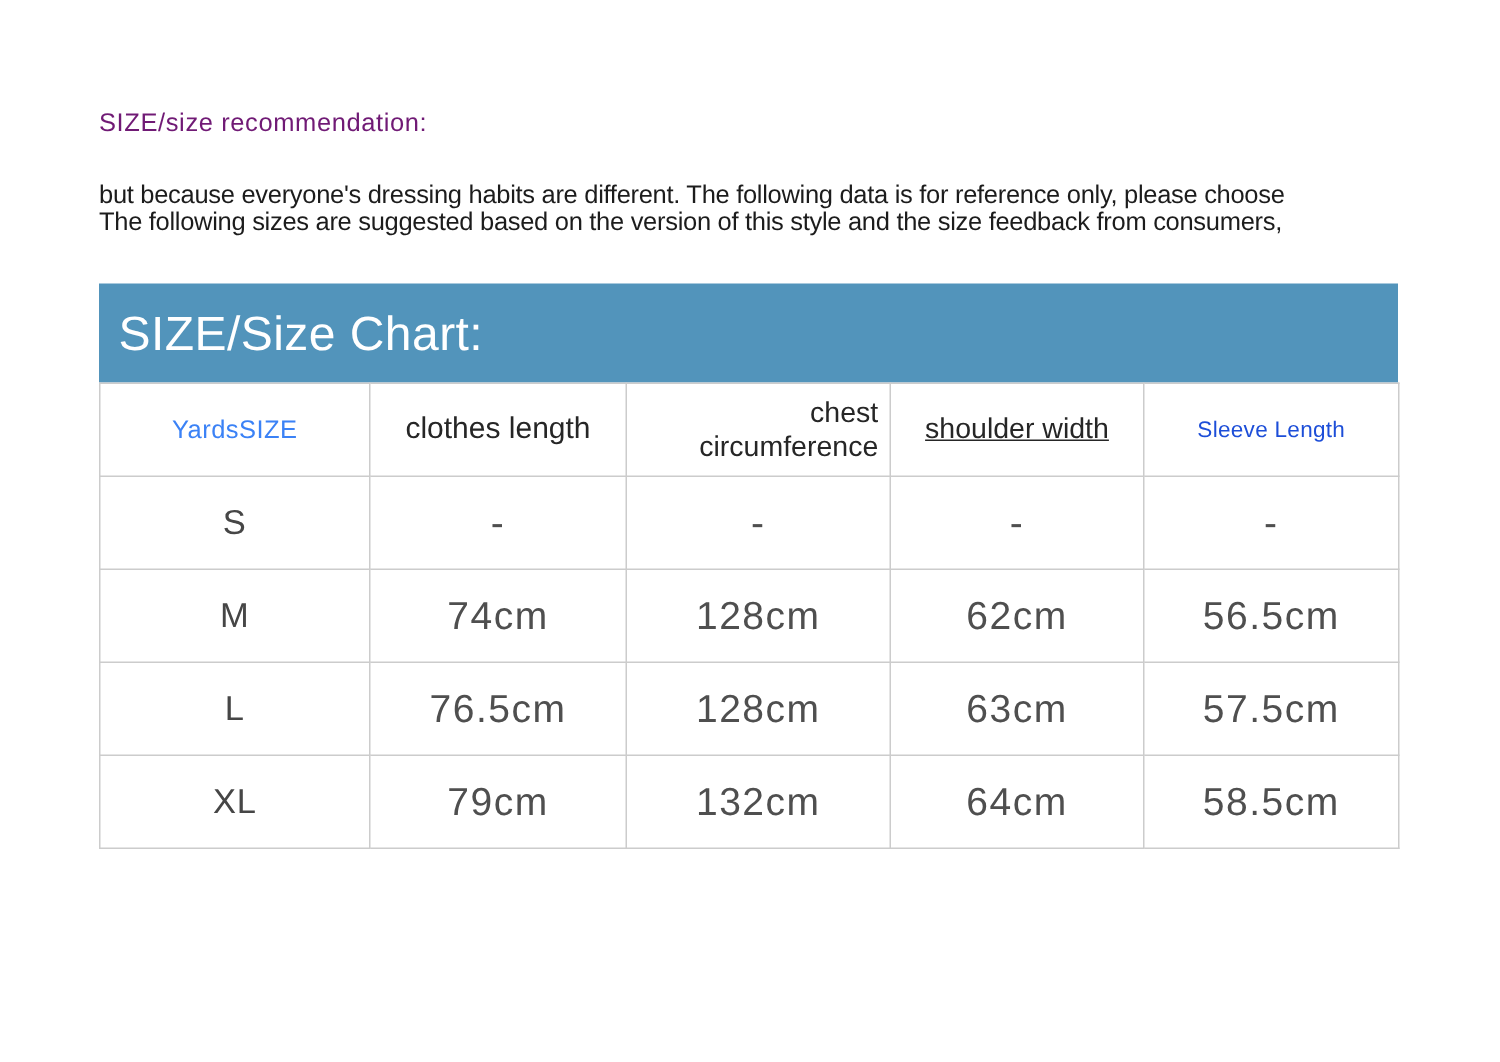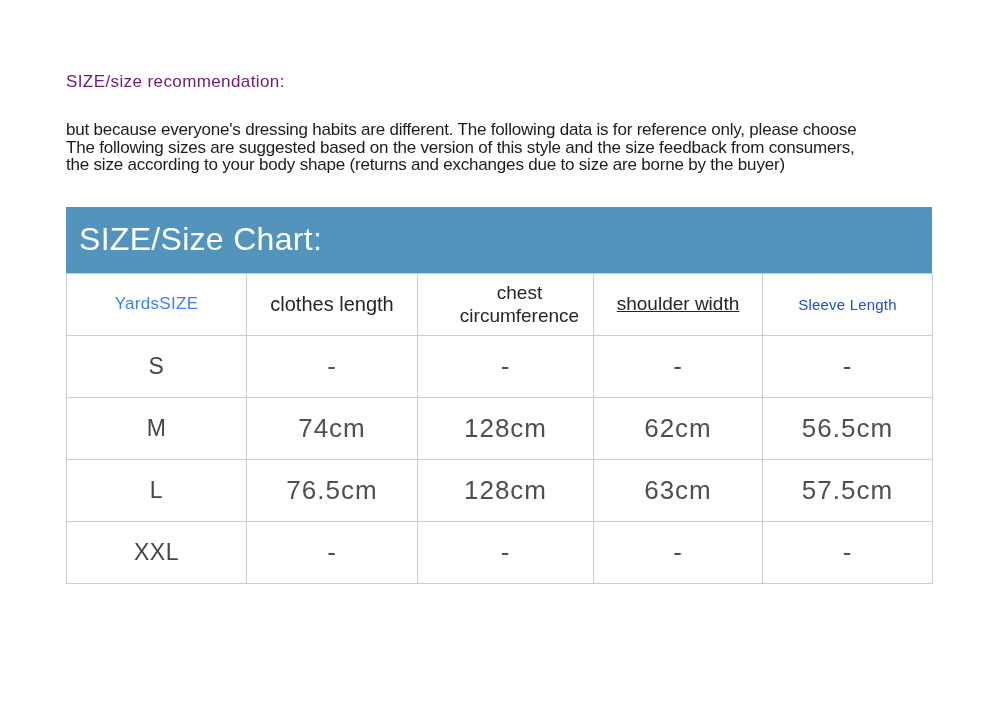--- a/index.html
+++ b/index.html
@@ -61,38 +61,37 @@
   }
   .col-1 { width: 180px; }
   .col-2 { width: 171px; }
   .col-3 { width: 176px; }
   .col-4 { width: 169px; }
   .col-5 { width: 170px; }
 
   .th-yards    { font-size: 17px; color: #3b82f6; letter-spacing: 0.3px; margin-top: 24px; }
   .th-clothes  { font-size: 20px; color: #262626; text-align: right; padding-right: 3px; }
   .th-chest    { font-size: 19px; color: #262626; text-align: left; padding-left: 12px; line-height: 23px; }
-  .th-chest .wrap { display: inline-block; max-width: 132px; text-align: center; margin-left: 28px; }
+  .th-chest .wrap { display: inline-block; max-width: 132px; text-align: right; margin-left: 28px; }
   .th-shoulder { font-size: 19px; color: #262626; text-decoration: underline; }
   .th-sleeve   { font-size: 15px; color: #1d4ed8; letter-spacing: 0.2px; }
 
   .td-size { font-size: 23px; color: #464646; letter-spacing: 0.5px; }
   .td-val  { font-size: 26px; color: #4f4f4f; letter-spacing: 1px; }
 </style>
 </head>
 <body>
 
 <main>
 
   <h2 class="page-title">SIZE/size recommendation:</h2>
 
   <div class="desc">
     <div>but because everyone's dressing habits are different. The following data is for reference only, please choose</div>
     <div>The following sizes are suggested based on the version of this style and the size feedback from consumers,</div>
-    <div>the size according to your body shape (returns and exchanges due to size are borne by the buyer)</div>
   </div>
 
   <section>
     <div class="chart-bar">
       <span>SIZE/Size Chart:</span>
     </div>
 
     <table class="size-table">
       <colgroup>
         <col class="col-1">
@@ -126,23 +125,23 @@
           <td class="td-val">56.5cm</td>
         </tr>
         <tr>
           <td class="td-size">L</td>
           <td class="td-val">76.5cm</td>
           <td class="td-val">128cm</td>
           <td class="td-val">63cm</td>
           <td class="td-val">57.5cm</td>
         </tr>
         <tr>
-          <td class="td-size">XXL</td>
-          <td class="td-val">-</td>
-          <td class="td-val">-</td>
-          <td class="td-val">-</td>
-          <td class="td-val">-</td>
+          <td class="td-size">XL</td>
+          <td class="td-val">79cm</td>
+          <td class="td-val">132cm</td>
+          <td class="td-val">64cm</td>
+          <td class="td-val">58.5cm</td>
         </tr>
       </tbody>
     </table>
   </section>
 
 </main>
 
 </body></html>

